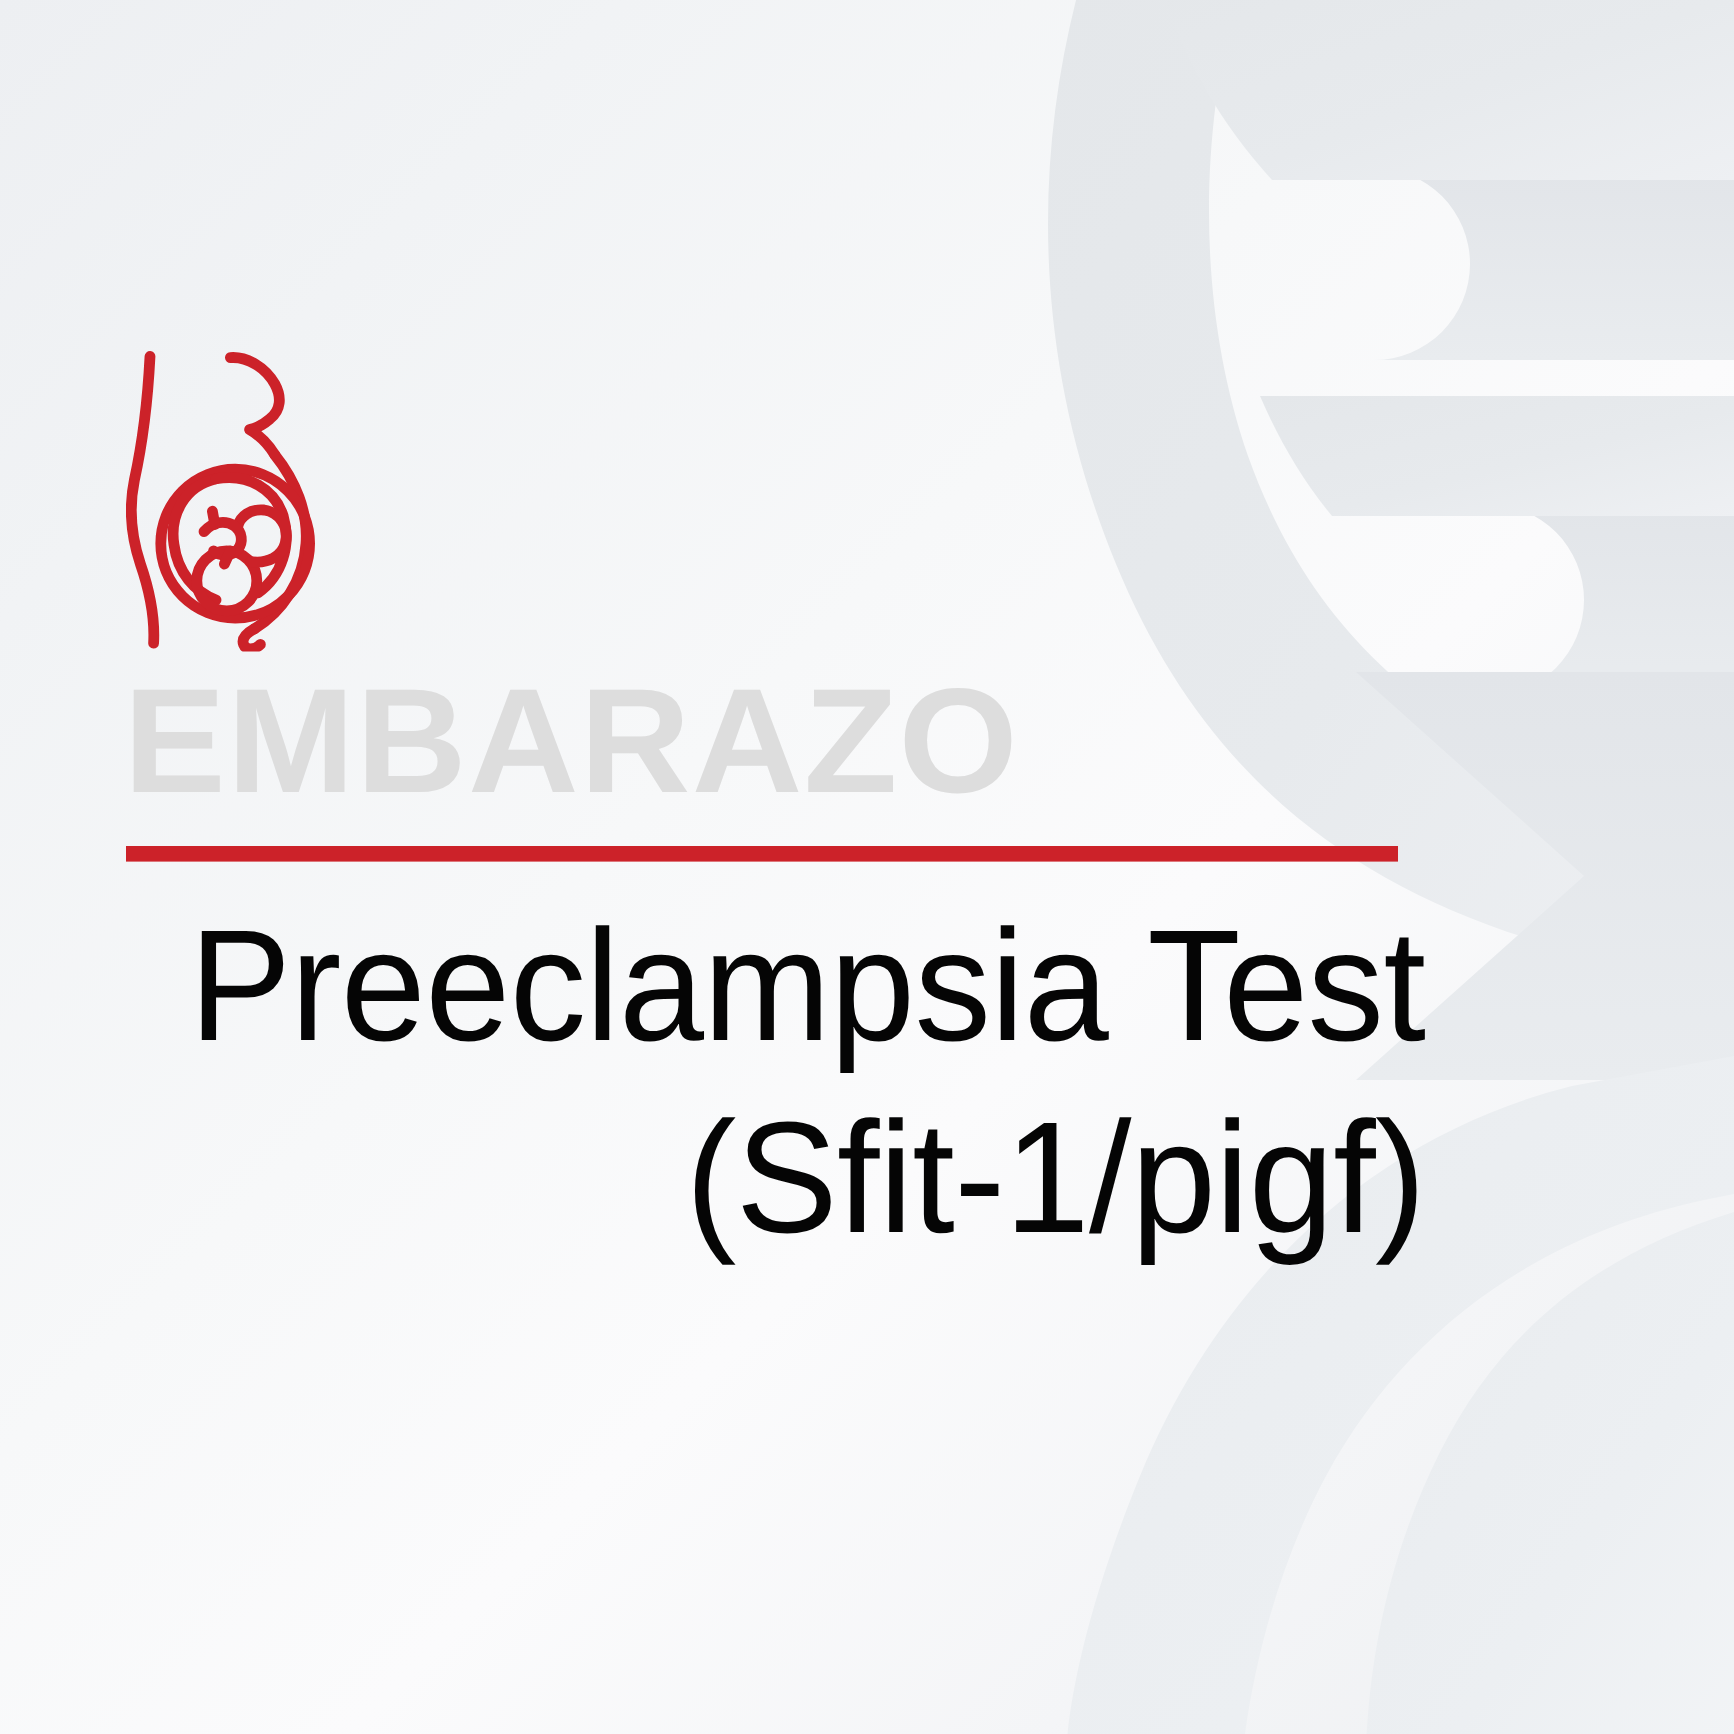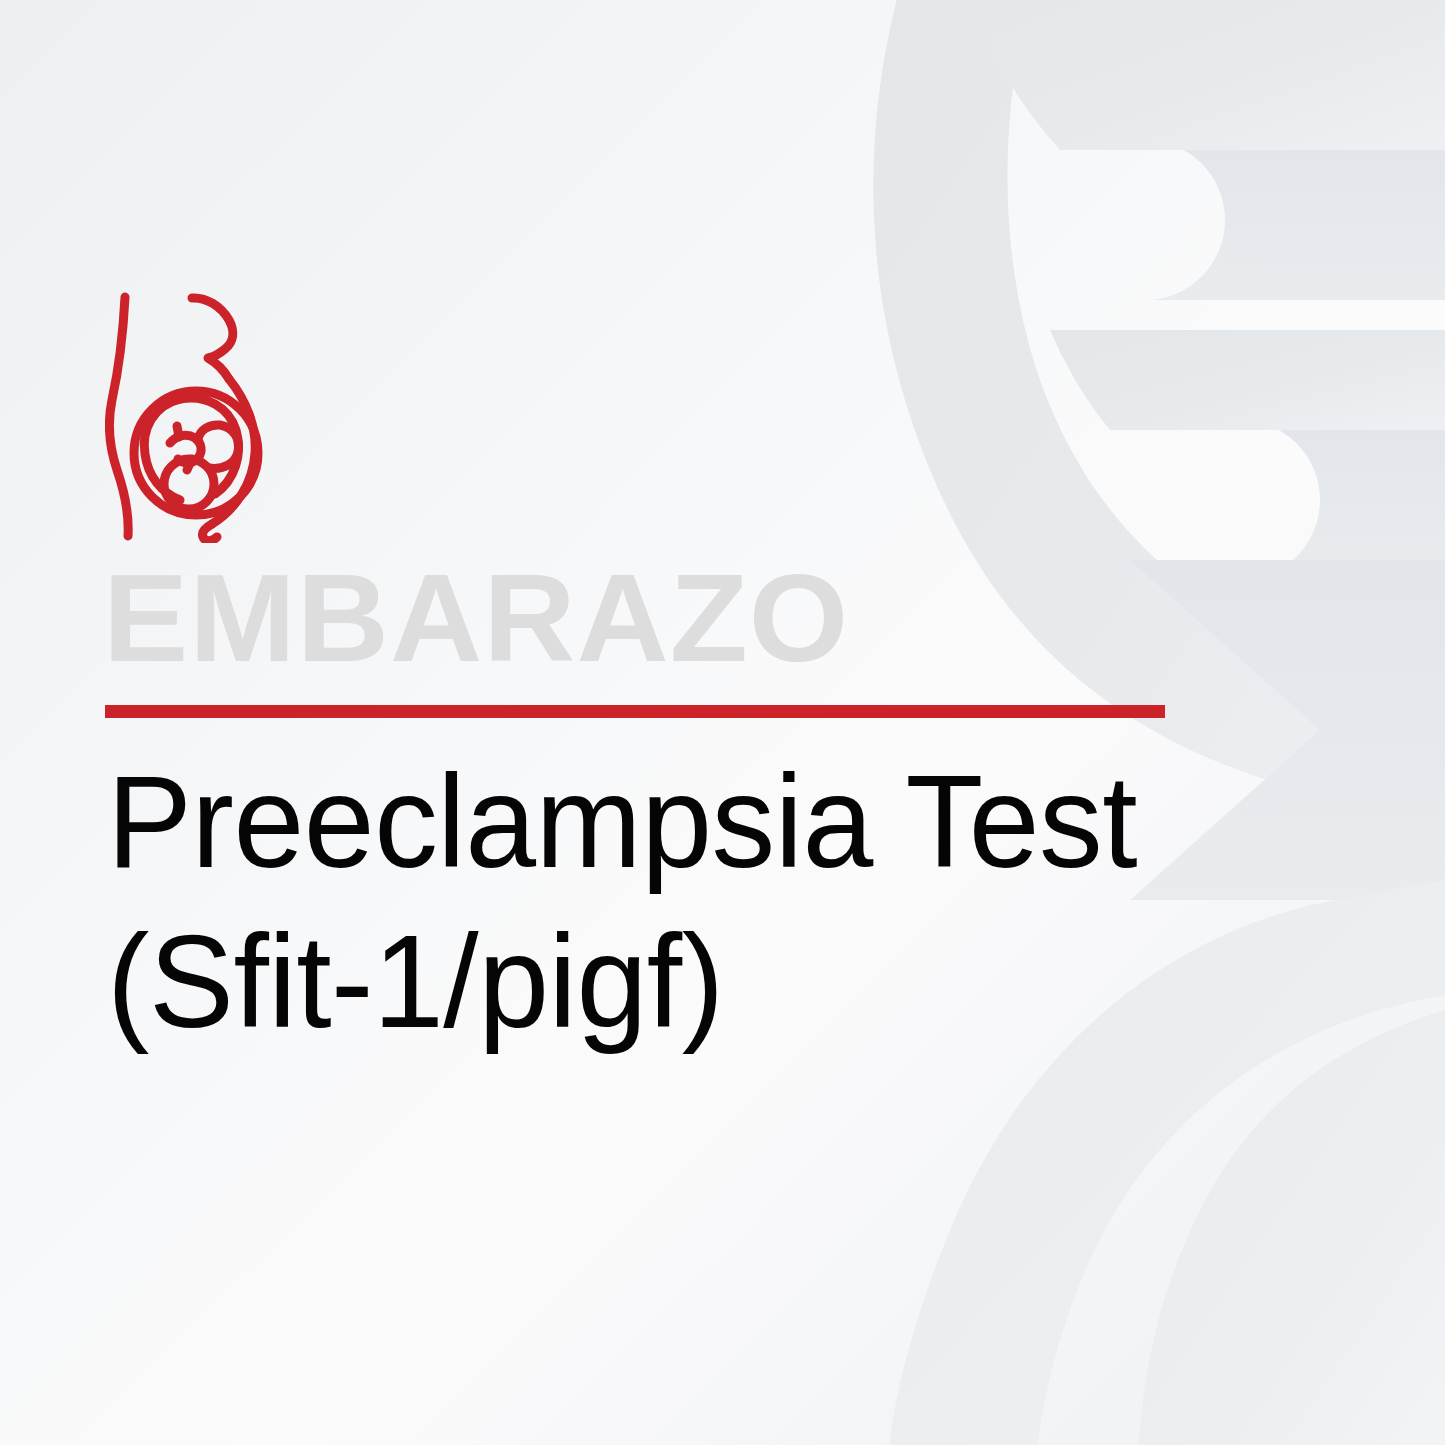--- a/index.html
+++ b/index.html
@@ -26,20 +26,21 @@
     pointer-events: none;
   }
 
   
   #content {
     position: absolute;
     left: 105px;
     top: 0;
     width: 1100px;
     height: 1445px;
+    text-align: right;
   }
 
   
   #brand-icon {
     position: absolute;
     left: 0px;
     top: 288px;
     width: 195px;
     height: 255px;
   }

